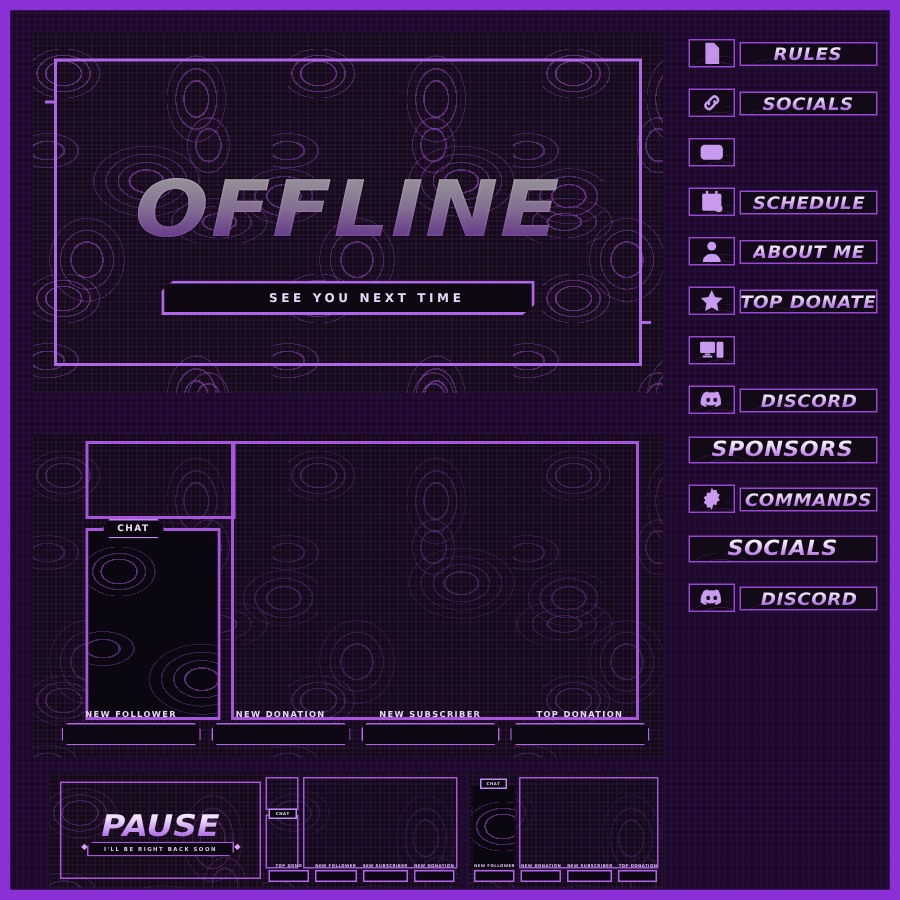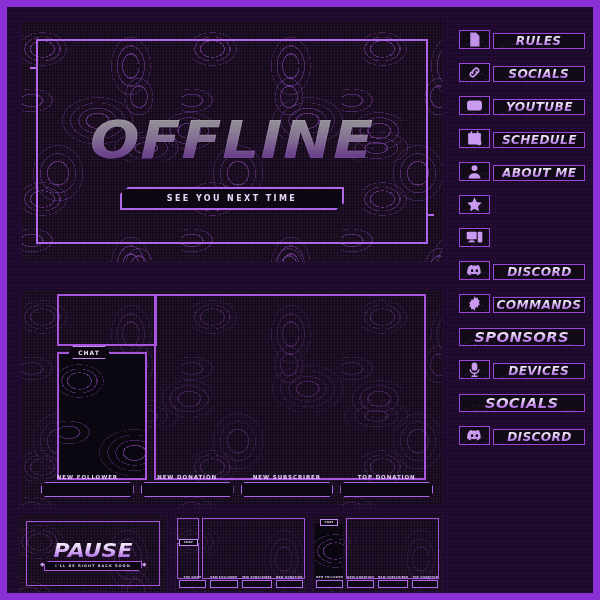--- a/index.html
+++ b/index.html
@@ -83,21 +83,21 @@
     transform:scaleX(1.12);
     text-shadow:0 0 1px rgba(0,0,0,.4);
   }
 
   #offlineSub{
     position:absolute;left:50%;transform:translateX(-50%);
     top:165px;width:220px;height:19px;
     background:#0d0712;
     border:2px solid #b066e8;
     clip-path:polygon(8px 0,100% 0,100% calc(100% - 7px),calc(100% - 8px) 100%,0 100%,0 7px);
-    display:flex;align-items:center;justify-content:center;
+    display:flex;align-items:center;justify-content:center;padding-left:25px;
   }
   #offlineSub span{
     font-size:8px;font-weight:700;letter-spacing:2.4px;color:#e8d6f7;
     font-family:"DejaVu Sans", sans-serif;
   }
   .diamond{
     position:absolute;width:4px;height:4px;background:#d7a8f5;
     transform:rotate(45deg);top:172px;
   }
   .diamond.l{left:118px;}
@@ -125,21 +125,21 @@
   .alert .lbl{
     font-size:5.5px;font-weight:700;letter-spacing:.9px;color:#e6d4f6;
     margin-bottom:2px;font-family:"DejaVu Sans", sans-serif;white-space:nowrap;
   }
   .alert .box{
     width:100%;height:13px;border:1.5px solid #b066e8;background:#0e0714;
     clip-path:polygon(4px 0,calc(100% - 4px) 0,100% 4px,100% calc(100% - 4px),calc(100% - 4px) 100%,4px 100%,0 calc(100% - 4px),0 4px);
   }
 
   
-  #pause{position:absolute;left:12px;top:508px;width:148px;height:77px;overflow:hidden;background:#140a18;}
+  #pause{position:absolute;left:26px;top:508px;width:148px;height:77px;overflow:hidden;background:#140a18;}
   #pause .pfrm{position:absolute;left:7px;top:6px;right:7px;bottom:6px;border:1.5px solid #a855de;box-sizing:border-box;}
   #pauseTitle{
     position:absolute;left:0;right:0;top:23px;text-align:center;
     font-size:20px;font-weight:900;font-style:italic;letter-spacing:0px;
     font-family:"DejaVu Sans", sans-serif;transform:scaleX(1.1);
     background:linear-gradient(180deg,#ffffff 0%,#ecd9fa 35%,#bd83ec 72%,#8b3fd0 100%);
     -webkit-background-clip:text;background-clip:text;color:transparent;
   }
   #pauseSub{
     position:absolute;left:50%;transform:translateX(-50%);top:46px;
@@ -167,21 +167,21 @@
     position:absolute;background:#0c0611;border:1px solid #c08af0;
     display:flex;align-items:center;justify-content:center;z-index:6;
   }
   .mini .mtab span{font-size:2.6px;font-weight:700;color:#e9dcf8;letter-spacing:.4px;
     font-family:"DejaVu Sans", sans-serif;}
 
   
   #sidebar{position:absolute;left:452px;top:15px;width:126px;}
   .pbtn{
     position:relative;height:27px;margin-bottom:6px;
-    display:flex;align-items:flex-end;
+    display:flex;align-items:center;
   }
   .pbtn .ico{
     position:relative;width:31px;border:1.6px solid #9a46d8;box-sizing:border-box;
     overflow:hidden;background:#130a19;
     display:flex;align-items:center;justify-content:center;flex:none;
   }
   .pbtn .lab{
     position:relative;flex:1;margin-left:3px;
     border:1.6px solid #9a46d8;box-sizing:border-box;overflow:hidden;background:#130a19;
     display:flex;align-items:center;justify-content:center;
@@ -364,24 +364,20 @@
         <div class="pbtn">
           <div class="ico">
             <div class="topo"></div>
             <span class="glyph">
               <svg viewBox="0 0 24 24">
                 <rect x="1.5" y="5" width="21" height="14" rx="4"></rect>
                 <path d="M10 9l6 3-6 3z" fill="#140a18"></path>
               </svg>
             </span>
           </div>
-          <div class="lab">
-            <div class="topo"></div>
-            <span class="txt">YOUTUBE</span>
-          </div>
         </div>
         <div class="pbtn">
           <div class="ico">
             <div class="topo"></div>
             <span class="glyph">
               <svg viewBox="0 0 24 24">
                 <rect x="3" y="4.5" width="18" height="16" rx="1.6"></rect>
                 <rect x="3" y="4.5" width="18" height="4" fill="#140a18" opacity=".55"></rect>
                 <rect x="6.5" y="1.8" width="2.2" height="4"></rect>
                 <rect x="15.3" y="1.8" width="2.2" height="4"></rect>
@@ -414,20 +410,24 @@
         </div>
         <div class="pbtn">
           <div class="ico">
             <div class="topo"></div>
             <span class="glyph">
               <svg viewBox="0 0 24 24">
                 <path d="M12 1.8l3.1 6.6 7.1 1-5.2 5.1 1.3 7.2L12 18.3l-6.3 3.4L7 14.5 1.8 9.4l7.1-1z"></path>
               </svg>
             </span>
           </div>
+          <div class="lab">
+            <div class="topo"></div>
+            <span class="txt">TOP DONATE</span>
+          </div>
         </div>
         <div class="pbtn">
           <div class="ico">
             <div class="topo"></div>
             <span class="glyph">
               <svg viewBox="0 0 24 24">
                 <rect x="1" y="4" width="14" height="10.5" rx="1.2"></rect>
                 <rect x="5.5" y="15" width="5" height="1.6"></rect>
                 <rect x="3.5" y="17" width="9" height="1.8"></rect>
                 <rect x="16.5" y="4" width="6.5" height="15" rx="1.2"></rect>
@@ -446,61 +446,44 @@
               <svg viewBox="0 0 24 24">
                 <path d="M19.6 5.6A16 16 0 0 0 15.6 4.3l-.5.9a14 14 0 0 0-6.2 0l-.5-.9A16 16 0 0 0 4.4 5.6C1.9 9.3 1.2 12.9 1.6 16.4a16.2 16.2 0 0 0 4.9 2.5l1-1.6a10.6 10.6 0 0 1-1.7-.8l.4-.3a11.5 11.5 0 0 0 9.8 0l.4.3a10.6 10.6 0 0 1-1.7.8l1 1.6a16.2 16.2 0 0 0 4.9-2.5c.5-4.1-.6-7.7-2-10.8zM8.7 14.2c-1 0-1.8-.9-1.8-2s.8-2 1.8-2 1.8.9 1.8 2-.8 2-1.8 2zm6.6 0c-1 0-1.8-.9-1.8-2s.8-2 1.8-2 1.8.9 1.8 2-.8 2-1.8 2z"></path>
               </svg>
             </span>
           </div>
           <div class="lab">
             <div class="topo"></div>
             <span class="txt">DISCORD</span>
           </div>
         </div>
+        <div class="pbtn full">
+          <div class="lab">
+            <div class="topo"></div>
+            <span class="txt">SPONSORS</span>
+          </div>
+        </div>
         <div class="pbtn">
           <div class="ico">
             <div class="topo"></div>
             <span class="glyph">
               <svg viewBox="0 0 24 24">
                 <path d="M12 1.5l1.5 2.6 3-.5.5 3 2.6 1.5-1.5 2.6 1.5 2.6-2.6 1.5-.5 3-3-.5L12 22.5 10.5 19.9l-3 .5-.5-3L4.4 15.9 5.9 13.3 4.4 10.7 7 9.2l.5-3 3 .5z"></path>
                 <circle cx="12" cy="12" r="3.8" fill="#140a18"></circle>
               </svg>
             </span>
           </div>
           <div class="lab">
             <div class="topo"></div>
             <span class="txt">COMMANDS</span>
           </div>
         </div>
         <div class="pbtn full">
           <div class="lab">
             <div class="topo"></div>
-            <span class="txt">SPONSORS</span>
-          </div>
-        </div>
-        <div class="pbtn">
-          <div class="ico">
-            <div class="topo"></div>
-            <span class="glyph">
-              <svg viewBox="0 0 24 24">
-                <rect x="8" y="2.2" width="8" height="11.5" rx="4"></rect>
-                <path d="M5 11.5a7 7 0 0 0 14 0h-2.1a4.9 4.9 0 0 1-9.8 0z"></path>
-                <rect x="10.9" y="17.5" width="2.2" height="3.3"></rect>
-                <rect x="7.5" y="20.4" width="9" height="2.1" rx="1"></rect>
-              </svg>
-            </span>
-          </div>
-          <div class="lab">
-            <div class="topo"></div>
-            <span class="txt">DEVICES</span>
-          </div>
-        </div>
-        <div class="pbtn full">
-          <div class="lab">
-            <div class="topo"></div>
             <span class="txt">SOCIALS</span>
           </div>
         </div>
         <div class="pbtn">
           <div class="ico">
             <div class="topo"></div>
             <span class="glyph">
               <svg viewBox="0 0 24 24">
                 <path d="M19.6 5.6A16 16 0 0 0 15.6 4.3l-.5.9a14 14 0 0 0-6.2 0l-.5-.9A16 16 0 0 0 4.4 5.6C1.9 9.3 1.2 12.9 1.6 16.4a16.2 16.2 0 0 0 4.9 2.5l1-1.6a10.6 10.6 0 0 1-1.7-.8l.4-.3a11.5 11.5 0 0 0 9.8 0l.4.3a10.6 10.6 0 0 1-1.7.8l1 1.6a16.2 16.2 0 0 0 4.9-2.5c.5-4.1-.6-7.7-2-10.8zM8.7 14.2c-1 0-1.8-.9-1.8-2s.8-2 1.8-2 1.8.9 1.8 2-.8 2-1.8 2zm6.6 0c-1 0-1.8-.9-1.8-2s.8-2 1.8-2 1.8.9 1.8 2-.8 2-1.8 2z"></path>
               </svg>

